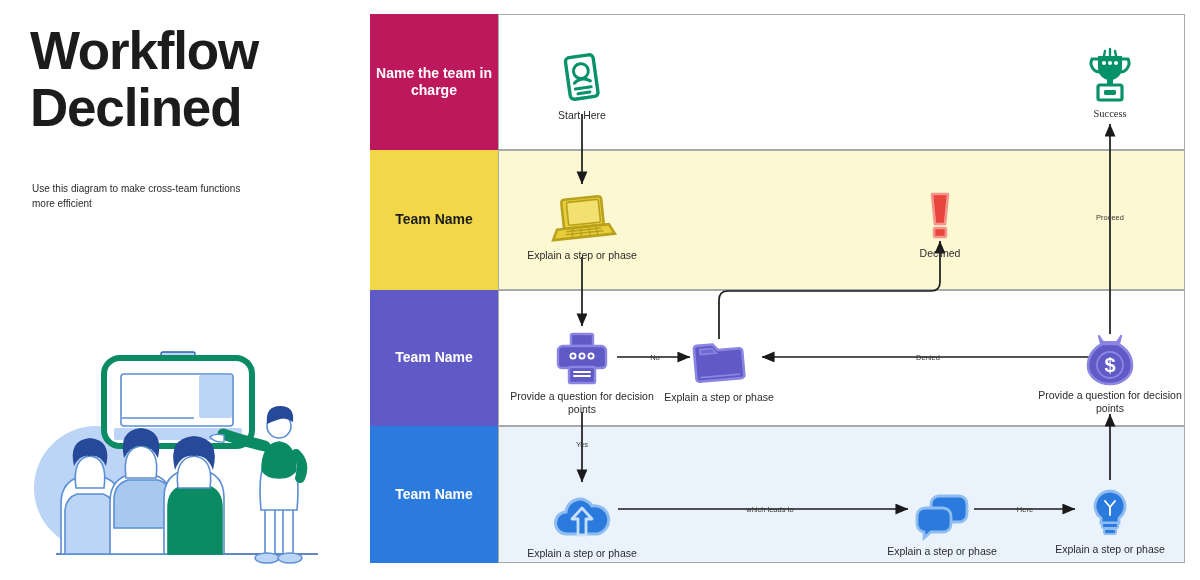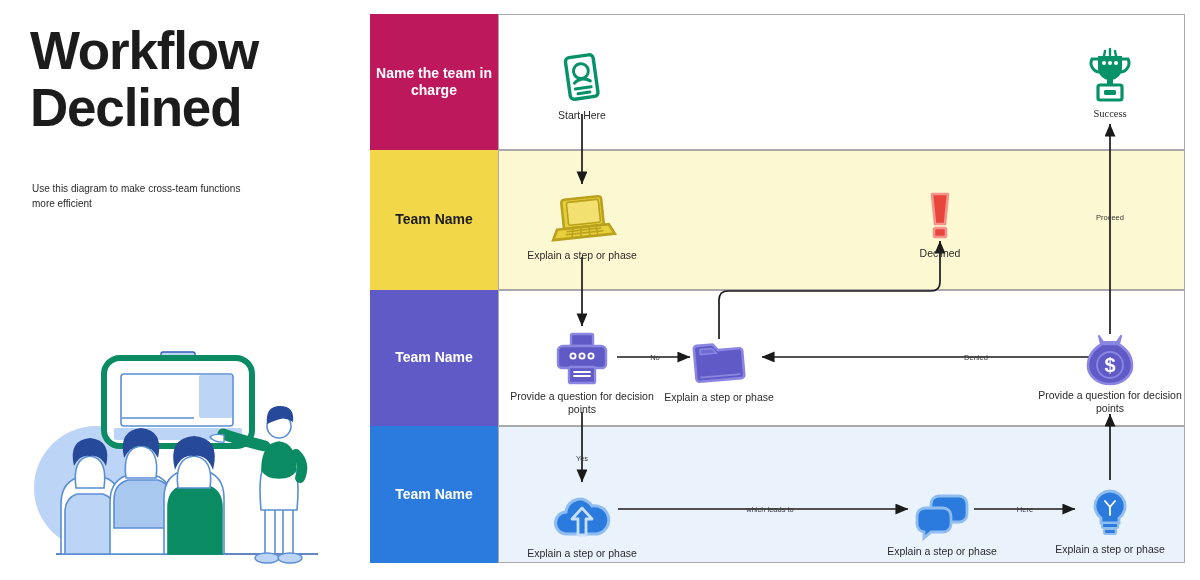--- a/index.html
+++ b/index.html
@@ -312,20 +312,20 @@
                 <path d="M22 19 l5 -6"></path>
             </g>
             <rect x="14" y="35" width="16" height="5" rx="1.4" fill="#2b7ade" stroke="#8fbdf0" stroke-width="2.2"></rect>
             <rect x="16" y="41" width="12" height="5" rx="2" fill="#2b7ade" stroke="#8fbdf0" stroke-width="2.2"></rect>
           </svg>
         </div>
         <div class="caption">Explain a step or phase</div>
       </div>
 
       <div class="edge-label" style="left:285px;top:343px;">No</div>
-      <div class="edge-label" style="left:212px;top:444px;">Yes</div>
-      <div class="edge-label" style="left:558px;top:343px;margin-left:48px;">Denied</div>
+      <div class="edge-label" style="left:212px;top:430px;">Yes</div>
+      <div class="edge-label" style="left:558px;top:343px;">Denied</div>
       <div class="edge-label" style="left:400px;top:495px;text-align:center;">which leads to</div>
       <div class="edge-label" style="left:655px;top:495px;">Here</div>
       <div class="edge-label" style="left:740px;top:203px;">Proceed</div>
     </div>
   </div>
 </div>
 
 </body></html>

